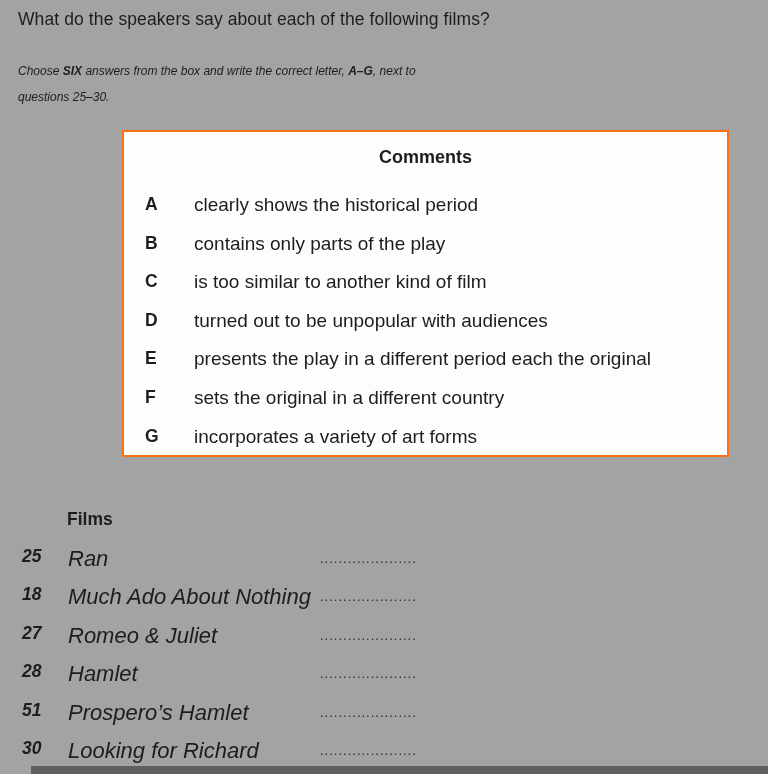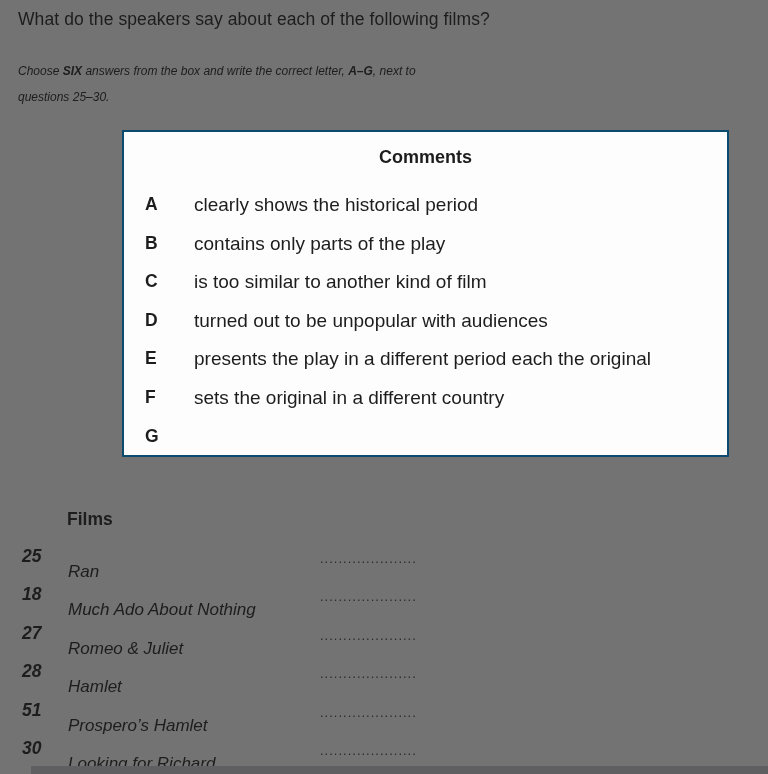--- a/index.html
+++ b/index.html
@@ -1,20 +1,20 @@
 <!DOCTYPE html>
 <html><head>
 <meta charset="utf-8">
 <style>
   html, body { margin: 0; padding: 0; background: #ffffff; }
   .page {
     position: relative;
     width: 768px;
     height: 774px;
-    background: #737373;
+    background: #a3a3a3;
     font-family: "Liberation Sans", sans-serif;
     color: #1d1d1d;
     overflow: hidden;
   }
   .question {
     position: absolute;
     left: 18px;
     top: 9px;
     font-size: 17.5px;
     letter-spacing: 0.1px;
@@ -28,21 +28,21 @@
     font-style: italic;
     line-height: 26px;
   }
   .instruction .b { font-weight: bold; }
   .comments-box {
     position: absolute;
     left: 122px;
     top: 130px;
     width: 603px;
     height: 323px;
-    border: 2px solid #0c4a6e;
+    border: 2px solid #f97316;
     background: #fdfdfd;
   }
   .comments-title {
     position: absolute;
     top: 15px;
     left: 0;
     width: 100%;
     text-align: center;
     font-weight: bold;
     font-size: 18px;
@@ -89,23 +89,22 @@
     width: 46px;
     flex: 0 0 46px;
     font-weight: bold;
     font-size: 17.5px;
     font-style: italic;
   }
   .film-title {
     width: 252px;
     flex: 0 0 252px;
     font-style: italic;
-    font-size: 17px;
+    font-size: 22px;
     white-space: nowrap;
-    margin-top: 16px;
   }
   .answer-dots {
     font-size: 13px;
     letter-spacing: 1px;
     color: #2a2a2a;
     margin-top: 5px;
     white-space: nowrap;
   }
   .scan-bar {
     position: absolute;
@@ -150,20 +149,21 @@
       <div class="option-row">
         <span class="option-letter">E</span>
         <span class="option-text">presents the play in a different period each the original</span>
       </div>
       <div class="option-row">
         <span class="option-letter">F</span>
         <span class="option-text">sets the original in a different country</span>
       </div>
       <div class="option-row">
         <span class="option-letter">G</span>
+        <span class="option-text">incorporates a variety of art forms</span>
       </div>
     </div>
   </div>
 
   <div class="films-heading">Films</div>
 
   <div class="film-rows">
     <div class="film-row">
       <span class="film-number">25</span>
       <span class="film-title">Ran</span>

